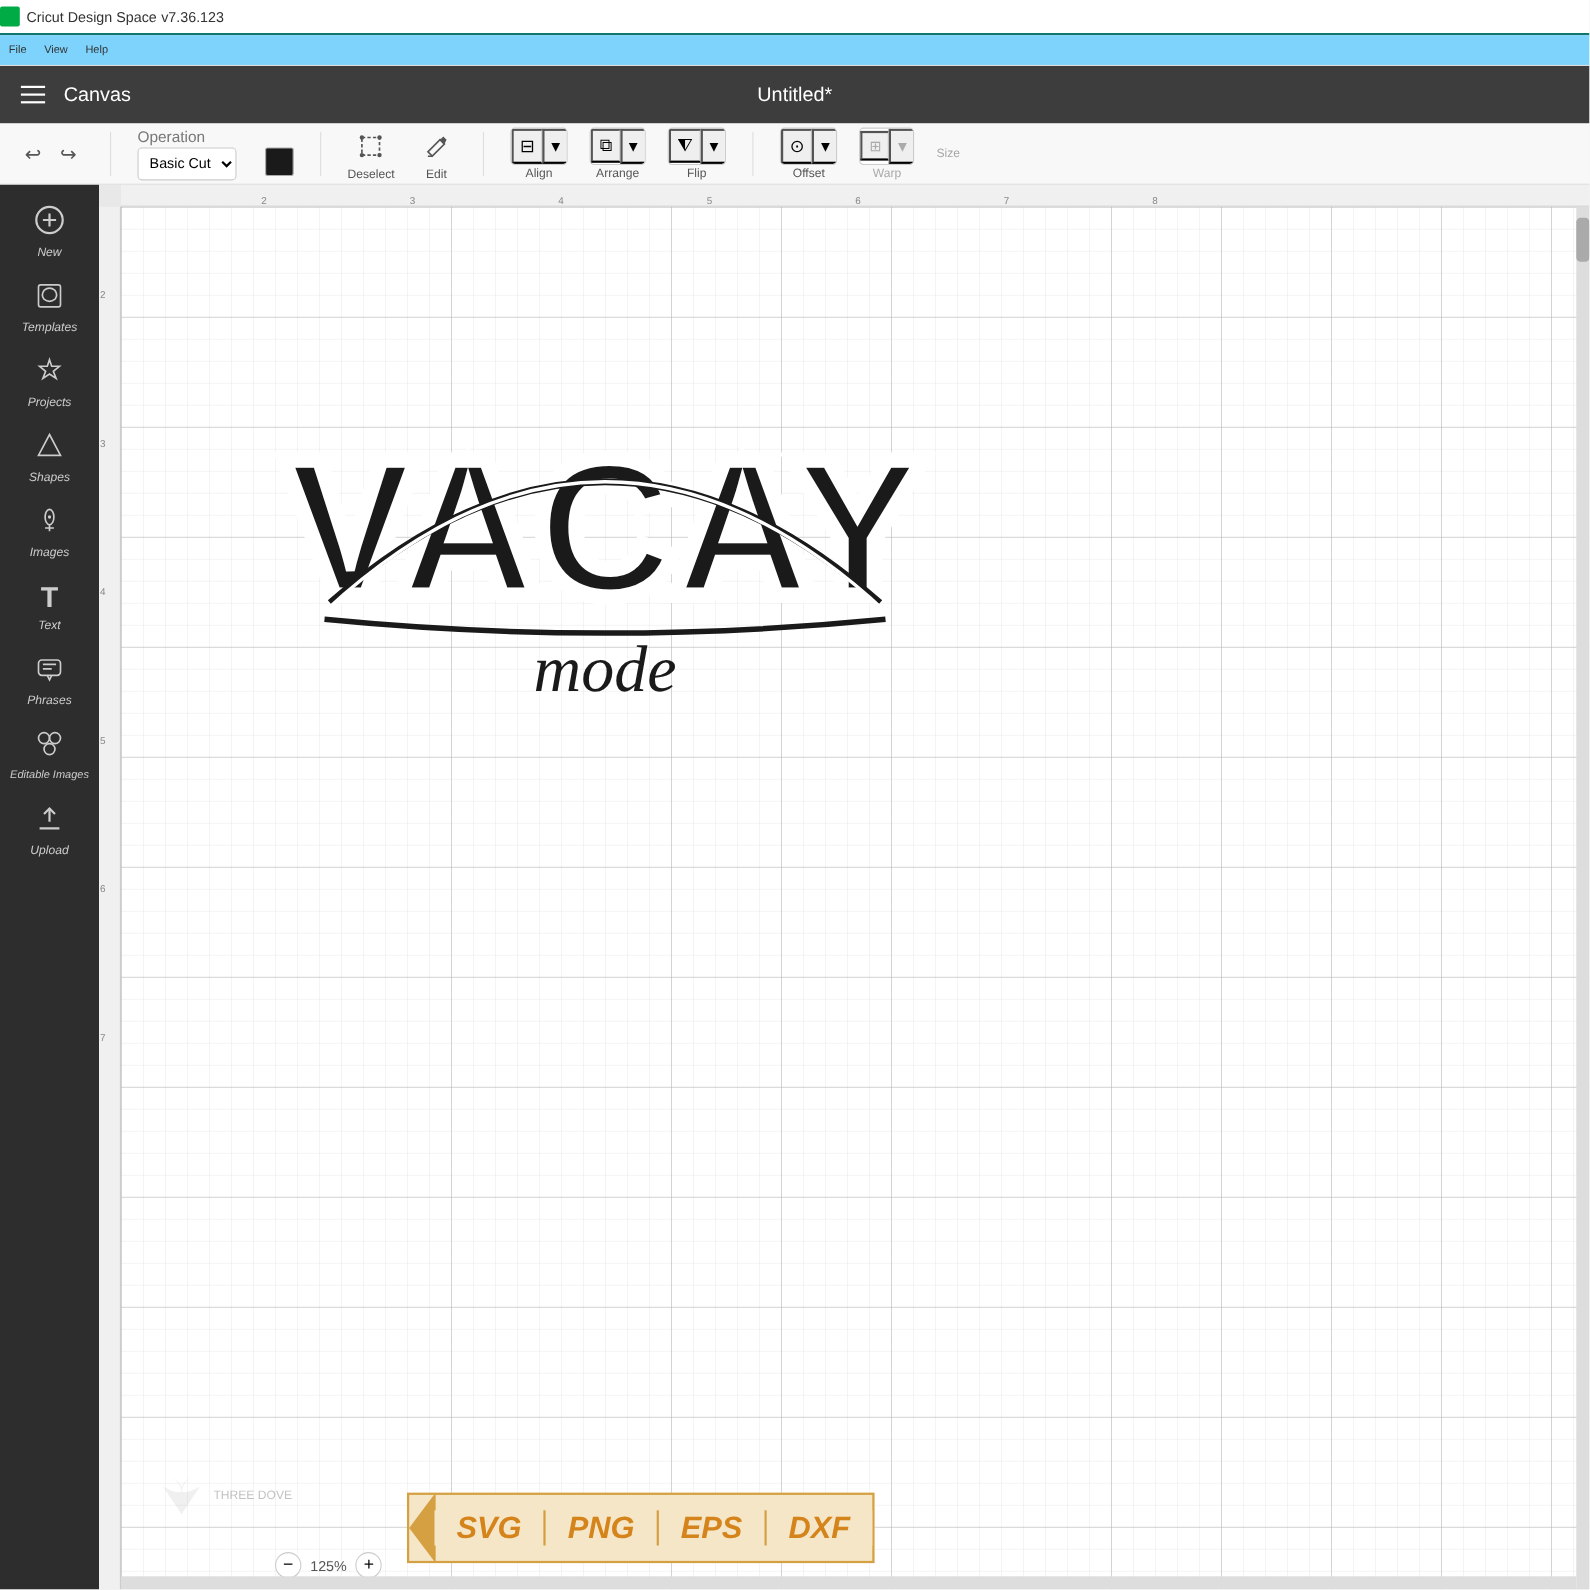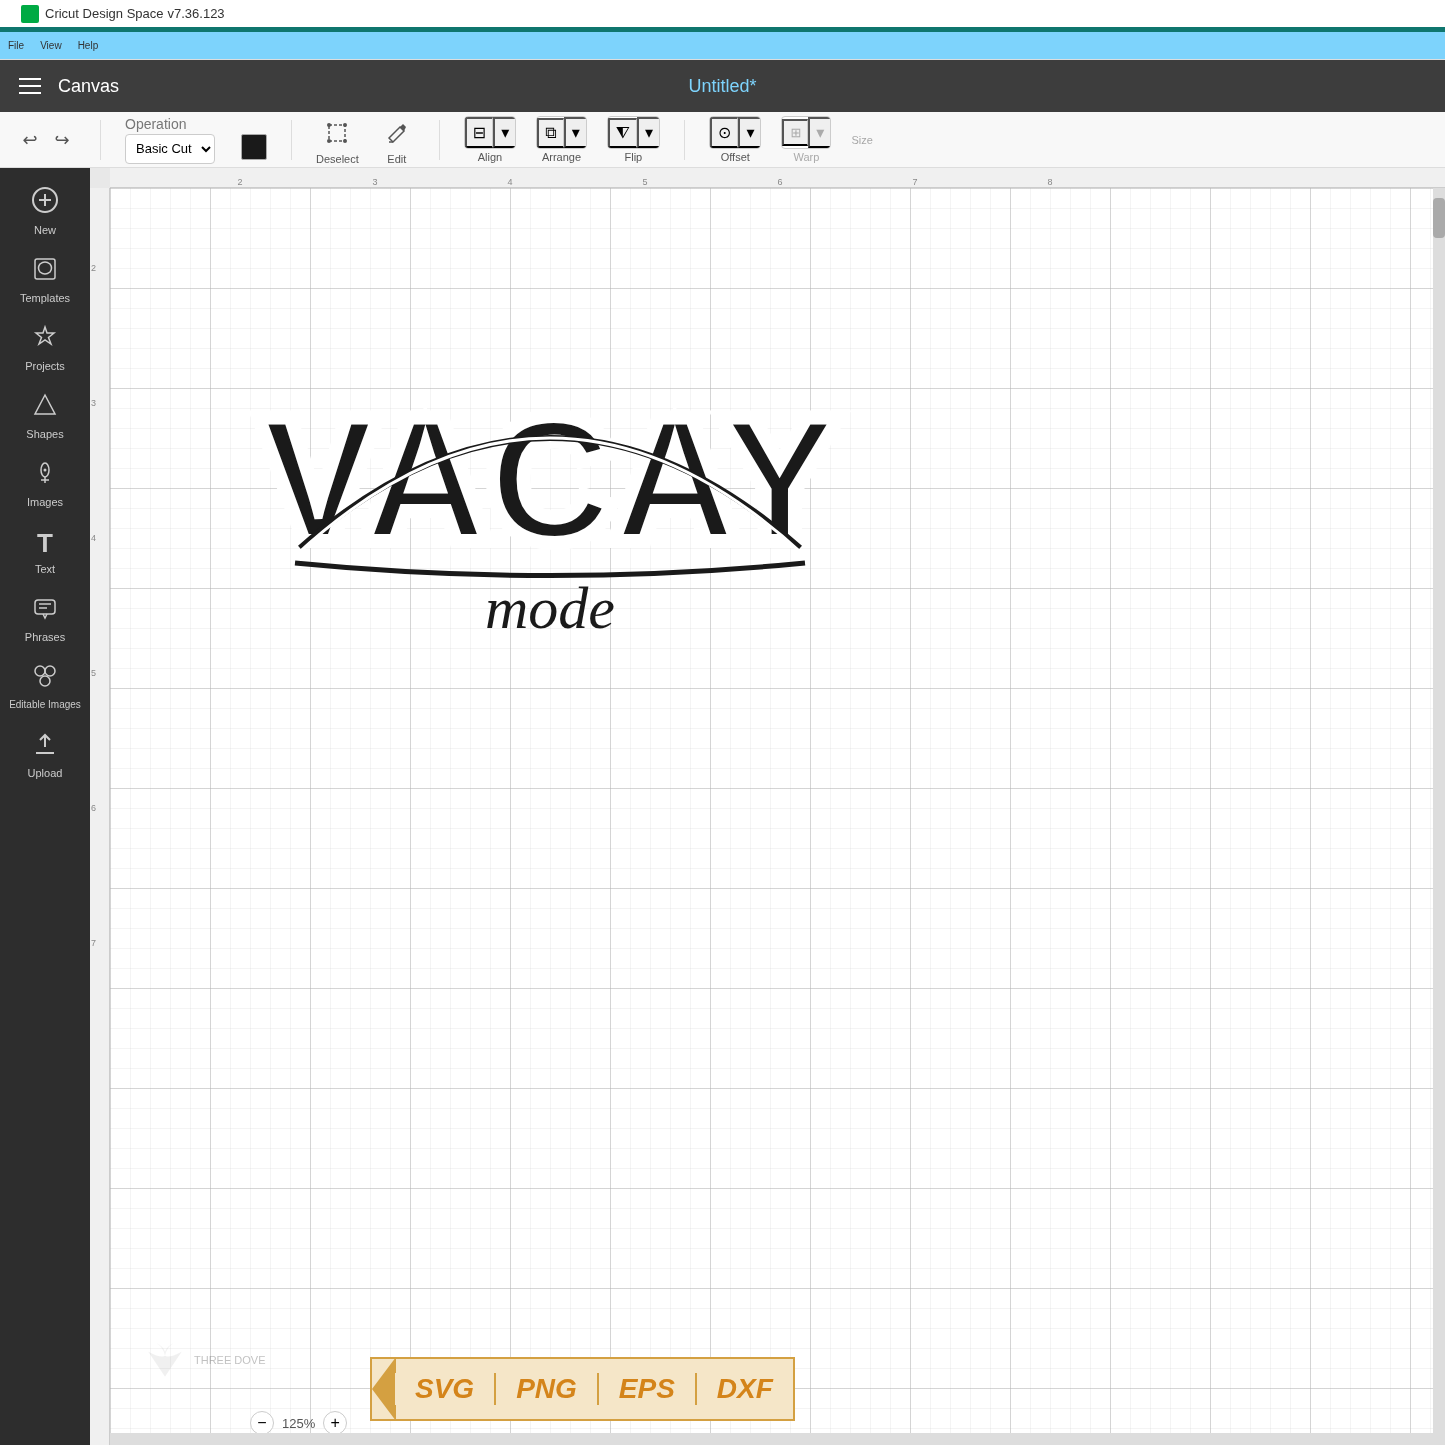--- a/index.html
+++ b/index.html
@@ -4,24 +4,24 @@
   <style>
     * { margin: 0; padding: 0; box-sizing: border-box; }
     body { width: 1445px; height: 1445px; overflow: hidden; font-family: 'Segoe UI', Arial, sans-serif; background: #f0f0f0; }
 
     
     .title-bar {
       height: 32px;
       background: #ffffff;
       display: flex;
       align-items: center;
-      padding: 0 21px;
+      padding: 0 0;
       font-size: 13px;
       color: #333;
-      border-bottom: 5px solid #0f766e;
+      border-bottom: 2px solid #0f766e;
     }
     .title-bar .app-icon {
       width: 18px; height: 18px; margin-right: 6px;
       background: #00aa44; border-radius: 2px;
       display: inline-block;
     }
 
     
     .menu-bar {
       height: 28px;
@@ -52,21 +52,21 @@
       gap: 5px; cursor: pointer; margin-right: 10px;
     }
     .hamburger-btn span {
       width: 22px; height: 2px; background: white; display: block;
     }
     .canvas-label {
       color: white; font-size: 18px; font-weight: 500;
       flex: 1;
     }
     .project-title {
-      color: #7dd3fc; font-size: 18px; font-weight: 400;
+      color: #ffffff; font-size: 18px; font-weight: 400;
       position: absolute; left: 50%; transform: translateX(-50%);
     }
 
     
     .secondary-toolbar {
       height: 56px;
       background: #f8f8f8;
       border-bottom: 1px solid #ddd;
       display: flex;
       align-items: center;
@@ -122,21 +122,21 @@
     .sidebar-item {
       width: 80px;
       display: flex; flex-direction: column;
       align-items: center; justify-content: center;
       padding: 10px 4px;
       cursor: pointer; color: #ccc;
       border-radius: 6px;
       gap: 4px;
     }
     .sidebar-item .icon { font-size: 22px; }
-    .sidebar-item .label { font-size: 11px; text-align: left; }
+    .sidebar-item .label { font-size: 11px; text-align: left; font-style: italic; }
 
     
     .canvas-area {
       flex: 1;
       background: #e8e8e8;
       position: relative;
       overflow: hidden;
     }
 
     

